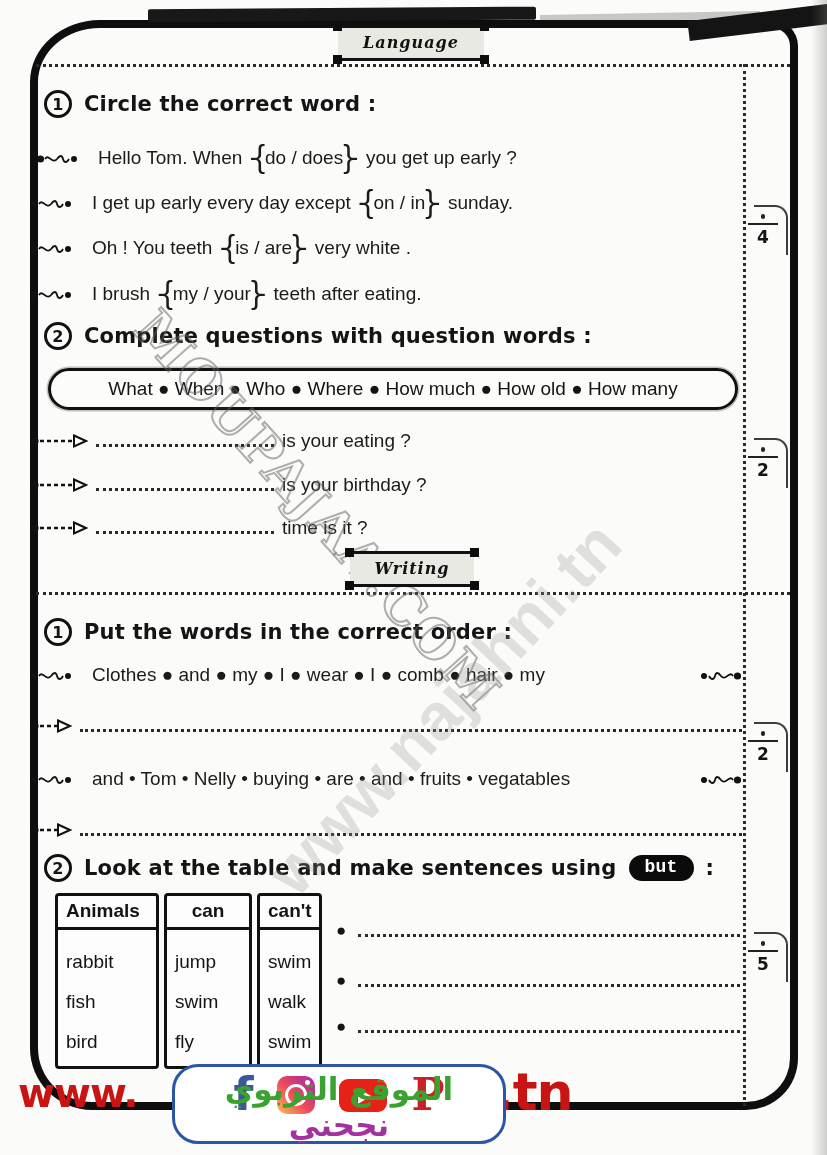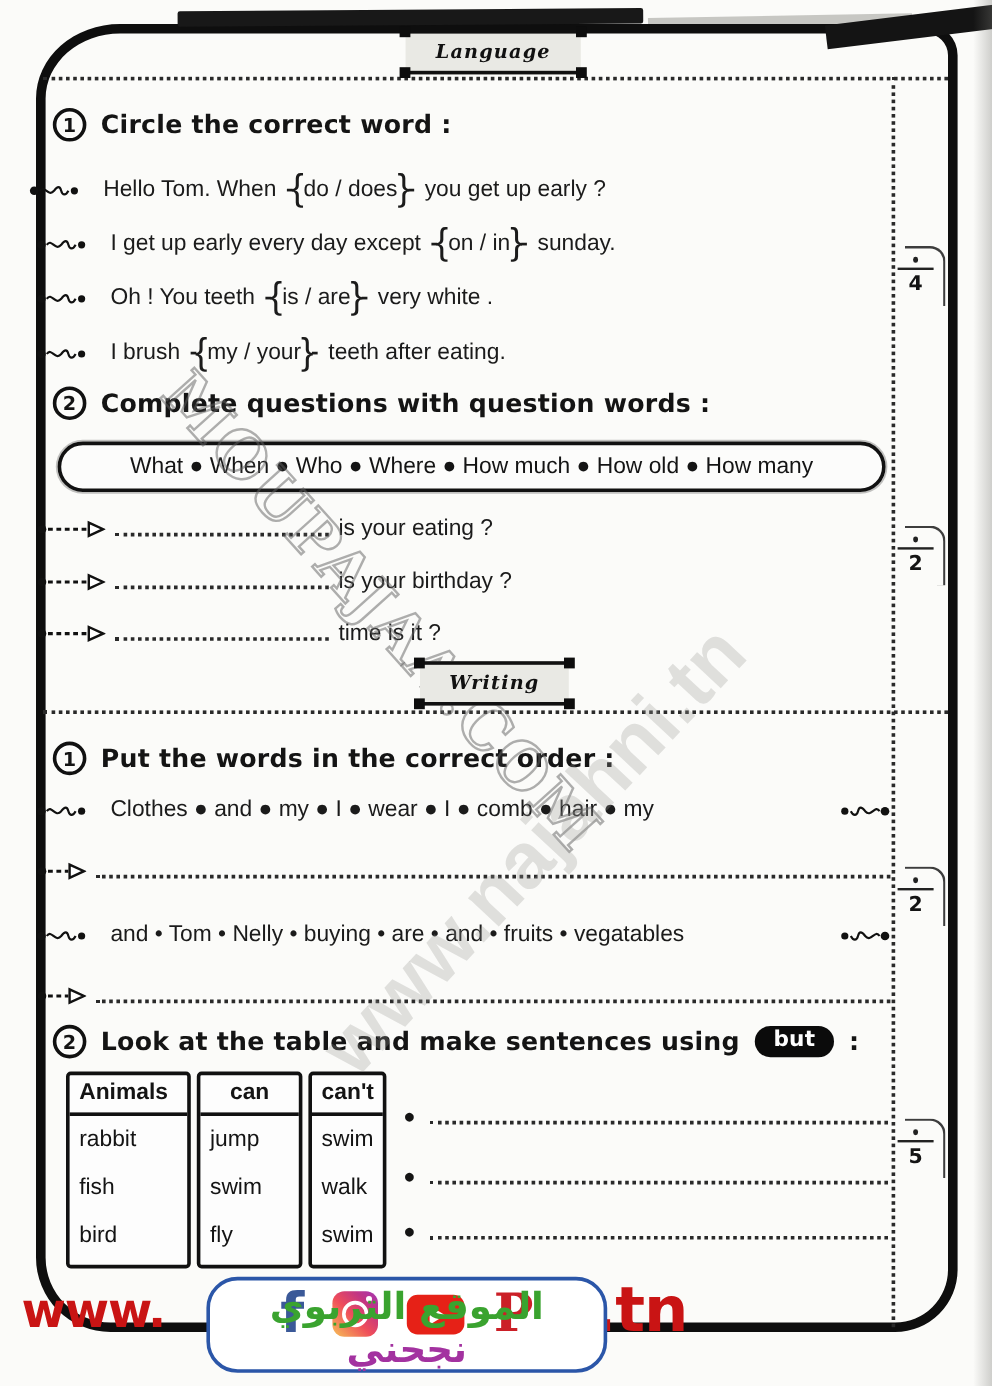--- a/index.html
+++ b/index.html
@@ -33,21 +33,21 @@
   .h-tl{ left:-5px; top:-6px;} .h-tr{ right:-5px; top:-6px;}
   .h-bl{ left:-5px; bottom:-6px;} .h-br{ right:-5px; bottom:-6px;}
   
   .ex-title { position:absolute; display:flex; align-items:center; gap:12px; z-index:2;
     font-family:"DejaVu Sans", sans-serif; font-weight:700; font-size:21px; letter-spacing:.2px;}
   .num { width:28px; height:28px; border:3px solid #111; border-radius:50%;
     display:inline-flex; align-items:center; justify-content:center;
     font-weight:700; font-size:16px; flex:0 0 auto;
     box-shadow:0 0 0 1px #fff inset; }
   .pill { background:#0b0b0b; color:#fff; border-radius:16px; padding:3px 16px 5px;
-    font-weight:700; font-size:18px; line-height:1; }
+    font-weight:700; font-size:18px; line-height:1;font-family:Liberation Mono, monospace; }
   
   .row { position:absolute; display:flex; align-items:center; gap:8px; z-index:2;
     font-size:19px; color:#1b1b1b; }
   .choice { display:inline-flex; align-items:center; font-size:19px; }
   .choice::before { content:"-"; font-weight:700; margin-right:-2px; }
   .choice::after  { content:"-"; font-weight:700; margin-left:-2px; }
   .brace { font-size:31px; font-weight:400; line-height:1; transform:translateY(-1px); }
   .dots-mid { border-bottom:3px dotted #2a2a2a; height:12px; }
   .dotfill { flex:1; border-bottom:3px dotted #2a2a2a; height:12px; }
   .words { flex:1; font-size:19px; }
@@ -64,21 +64,21 @@
   .score .frac { position:absolute; top:9px; left:0; width:30px; text-align:center; }
   .score .dot { width:4.5px; height:4.5px; background:#222; border-radius:50%; margin:0 auto 4px; }
   .score .bar { border-top:2.5px solid #222; margin-bottom:2px; }
   .score .val { font-weight:700; font-size:17px; font-family:"DejaVu Sans", sans-serif; }
   
   .anim-table { position:absolute; left:55px; top:893px; display:flex; gap:5px; z-index:2; }
   .tcol { border:3.5px solid #111; border-radius:4px; background:rgba(255,255,255,.6); }
   .th { border-bottom:3.5px solid #111; font-weight:700; font-size:19px;
     padding:4px 8px 5px; font-family:"Liberation Sans", sans-serif; }
   .td { font-size:19px; padding:0 8px; height:40px; display:flex; align-items:center; }
-  .tbody { padding:0 0 4px; }
+  .tbody { padding:12px 0 4px; }
   .col-left .th, .col-left .td { justify-content:flex-start; text-align:left; }
   .col-center .th { text-align:center; }
   .col-center .td { justify-content:flex-start; }
   .t-ans { position:absolute; left:336px; width:404px; display:flex; align-items:center;
     gap:12px; z-index:2; }
   .t-ans .bullet { font-size:17px; line-height:1; }
   
   .wm-outline { position:absolute; left:168px; top:298px; transform:rotate(48deg);
     transform-origin:left top; font-family:"DejaVu Serif", serif; font-weight:700;
     font-size:52px; letter-spacing:2px; color:rgba(255,255,255,.05);
@@ -139,21 +139,21 @@
     <span class="handle h-bl"></span>
     <span class="handle h-br"></span>
     <span class="tag-text">Language</span>
   </div>
 
   <div class="ex-title" style="left:44px; top:90px;">
     <span class="num">1</span>
     <span>Circle the correct word :</span>
   </div>
 
-  <div class="row" style="left:24px; top:142px; width:710px;">
+  <div class="row" style="left:36px; top:142px; width:710px;">
     <svg class="flourish" width="54" height="16" viewBox="0 0 54 16">
         <circle cx="4.5" cy="9" r="3.6" fill="#111"></circle>
         <path d="M9 9 C13 3,16 15,21 9 C24 5,26 5,27 9 C28 13,31 13,33 9" fill="none" stroke="#111" stroke-width="1.8"></path>
         <circle cx="38" cy="9" r="3" fill="#111"></circle>
       </svg>
     <span>Hello Tom. When</span>
     <span class="choice">
         <span class="brace">{</span>
         <span>do / does</span>
         <span class="brace">}</span>

